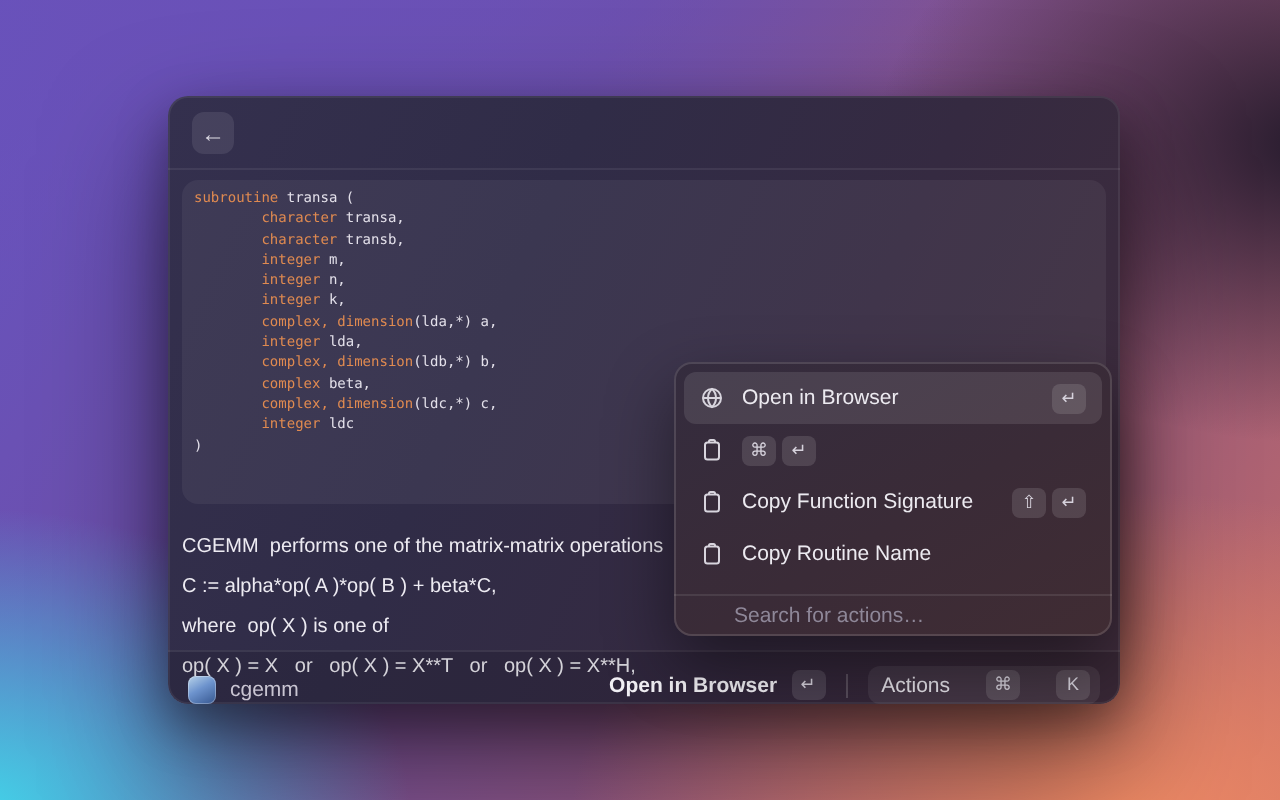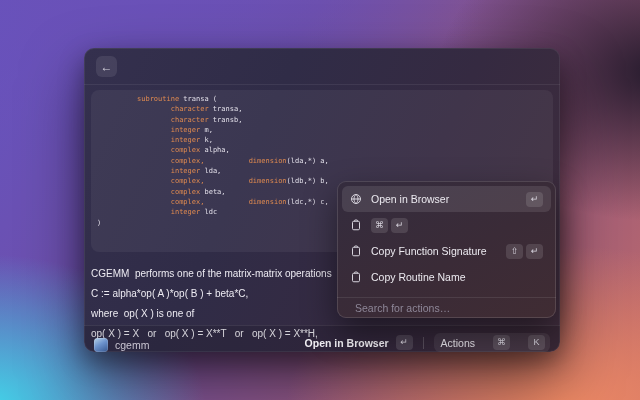--- a/index.html
+++ b/index.html
@@ -48,21 +48,21 @@
     position: absolute; left: 7px; top: 42px; width: 462px; height: 162px;
     border-radius: 8px; background: rgba(255,255,255,0.055);
     padding: 4px 6px;
     overflow: hidden;
   }
   .code-block {
     font-family: "DejaVu Sans Mono", monospace;
     font-size: 7px; line-height: 10.3px; color: #e3e0ea;
   }
   .code-line { white-space: pre; }
-  .kw { color: #e08a50; margin-left: 40px; }
+  .kw { color: #e08a50; }
 
   
   .prose {
     position: absolute; left: 7px; top: 202px; right: 10px; margin-top: 14px;
   }
   .prose-line {
     white-space: pre; font-size: 10px; line-height: 20px; color: #edebf2;
   }
 
   
@@ -109,21 +109,21 @@
     height: 26px; border-radius: 6px; display: flex; align-items: center;
     padding: 0 8px; gap: 9px; cursor: default;
   }
   .menu-row.selected { background: rgba(255,255,255,0.10); }
   .menu-icon { width: 12px; height: 12px; color: #d8d5de; flex: 0 0 auto; display: flex; }
   .menu-icon svg { width: 12px; height: 12px; }
   .menu-label { font-size: 10.5px; font-weight: 500; color: #eceaf0; flex: 1 1 auto; white-space: nowrap; }
   .menu-keys { display: flex; gap: 3px; }
   .menu-divider { height: 1px; background: rgba(255,255,255,0.09); margin: 2px 0 0 0; }
   .menu-search {
-    flex: 1; display: flex; align-items: center; padding: 0 18px;
+    flex: 1; display: flex; align-items: center; padding: 0 30px;
   }
   .menu-search input {
     width: 100%; background: transparent; border: none; outline: none;
     font-family: "Liberation Sans", sans-serif;
     font-size: 10.5px; color: #eceaf0; caret-color: #eceaf0;
   }
   .menu-search input::placeholder { color: #8e8798; }
 </style>
 </head>
 <body>
@@ -138,22 +138,22 @@
     </div>
   </div>
   <div class="header-divider"></div>
 
   <div class="code-panel">
     <div class="code-block">
         <div class="code-line"><span class="kw" style="color: rgb(224, 138, 80);">subroutine</span><span> transa (</span></div>
         <div class="code-line"><span>        </span><span class="kw" style="color: rgb(224, 138, 80);">character</span><span> transa,</span></div>
         <div class="code-line"><span>        </span><span class="kw" style="color: rgb(224, 138, 80);">character</span><span> transb,</span></div>
         <div class="code-line"><span>        </span><span class="kw" style="color: rgb(224, 138, 80);">integer</span><span> m,</span></div>
+        <div class="code-line"><span>        </span><span class="kw" style="color: rgb(224, 138, 80);">integer</span><span> n,</span></div>
         <div class="code-line"><span>        </span><span class="kw" style="color: rgb(224, 138, 80);">integer</span><span> k,</span></div>
-        <div class="code-line"><span>        </span><span class="kw" style="color: rgb(224, 138, 80);">complex</span><span> alpha,</span></div>
         <div class="code-line"><span>        </span><span class="kw" style="color: rgb(224, 138, 80);">complex,</span><span> </span><span class="kw" style="color: rgb(224, 138, 80);">dimension</span><span>(lda,*) a,</span></div>
         <div class="code-line"><span>        </span><span class="kw" style="color: rgb(224, 138, 80);">integer</span><span> lda,</span></div>
         <div class="code-line"><span>        </span><span class="kw" style="color: rgb(224, 138, 80);">complex,</span><span> </span><span class="kw" style="color: rgb(224, 138, 80);">dimension</span><span>(ldb,*) b,</span></div>
         <div class="code-line"><span>        </span><span class="kw" style="color: rgb(224, 138, 80);">complex</span><span> beta,</span></div>
         <div class="code-line"><span>        </span><span class="kw" style="color: rgb(224, 138, 80);">complex,</span><span> </span><span class="kw" style="color: rgb(224, 138, 80);">dimension</span><span>(ldc,*) c,</span></div>
         <div class="code-line"><span>        </span><span class="kw" style="color: rgb(224, 138, 80);">integer</span><span> ldc</span></div>
         <div class="code-line"><span>)</span></div>
       </div>
   </div>
 

